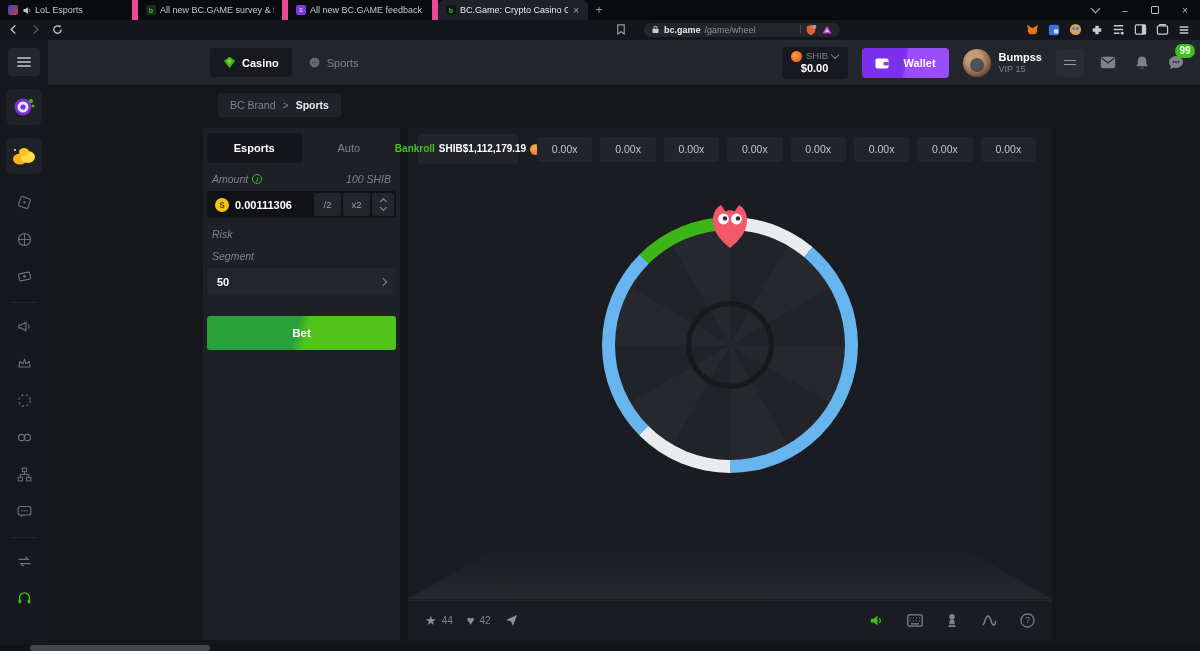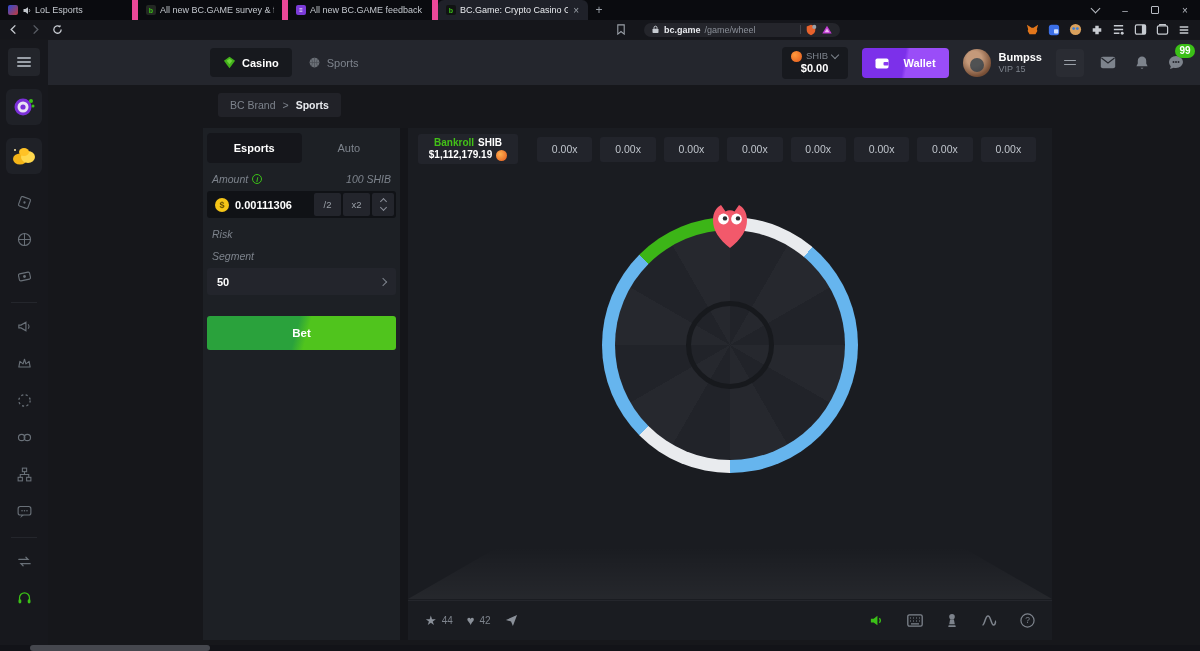--- a/index.html
+++ b/index.html
@@ -106,21 +106,21 @@
   .stepper .up{transform:rotate(-135deg);margin-bottom:-1px;}
   .stepper .dn{transform:rotate(45deg);margin-top:-1px;}
   .select{height:27px;background:#23252c;border-radius:3px;display:flex;align-items:center;
     padding:0 10px;font-size:11px;font-weight:bold;color:#fff;}
   .chev-right{margin-left:auto;width:6px;height:6px;border-right:1.5px solid #7d838c;border-top:1.5px solid #7d838c;transform:rotate(45deg);}
   .bet-btn{height:34px;margin-top:21px;border-radius:3px;display:flex;align-items:center;justify-content:center;
     background:linear-gradient(105deg,#2aa23c 47%,#50c41d 53%);font-size:11.5px;font-weight:bold;color:#fff;}
 
   
   .stage-top{position:absolute;top:6px;left:10px;right:16px;display:flex;align-items:center;}
-  .bankroll{width:100px;height:30px;background:#22242b;border-radius:3px;display:flex;flex-direction:column;
+  .bankroll{width:100px;height:30px;background:#22242b;border-radius:3px;display:flex;flex-direction:row;
     align-items:center;justify-content:center;line-height:1.25;font-size:10px;}
   .bankroll .l1{display:flex;gap:4px;font-weight:bold;}
   .bankroll .grn{color:#43c117;}
   .bankroll .l2{display:flex;align-items:center;gap:4px;font-weight:bold;color:#fff;}
   .dog{width:11px;height:11px;border-radius:50%;background:radial-gradient(circle at 38% 38%,#ffb04f,#e2571b);}
   .hist{flex:1;display:flex;gap:8px;margin-left:19px;}
   .hist-btn{flex:1;height:25px;background:#22242b;border-radius:3px;display:flex;align-items:center;justify-content:center;
     font-size:10.5px;color:#bfc4cb;}
 
   .wheel-wrap{position:absolute;left:50%;top:89px;width:256px;height:256px;transform:translateX(-50%);}

